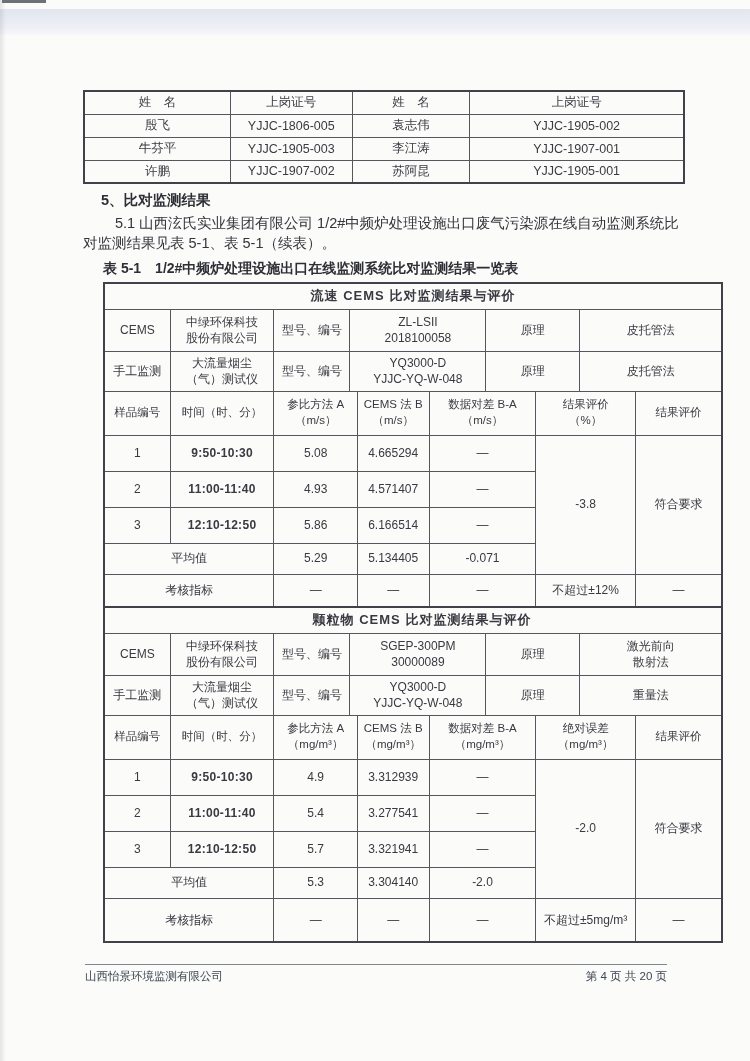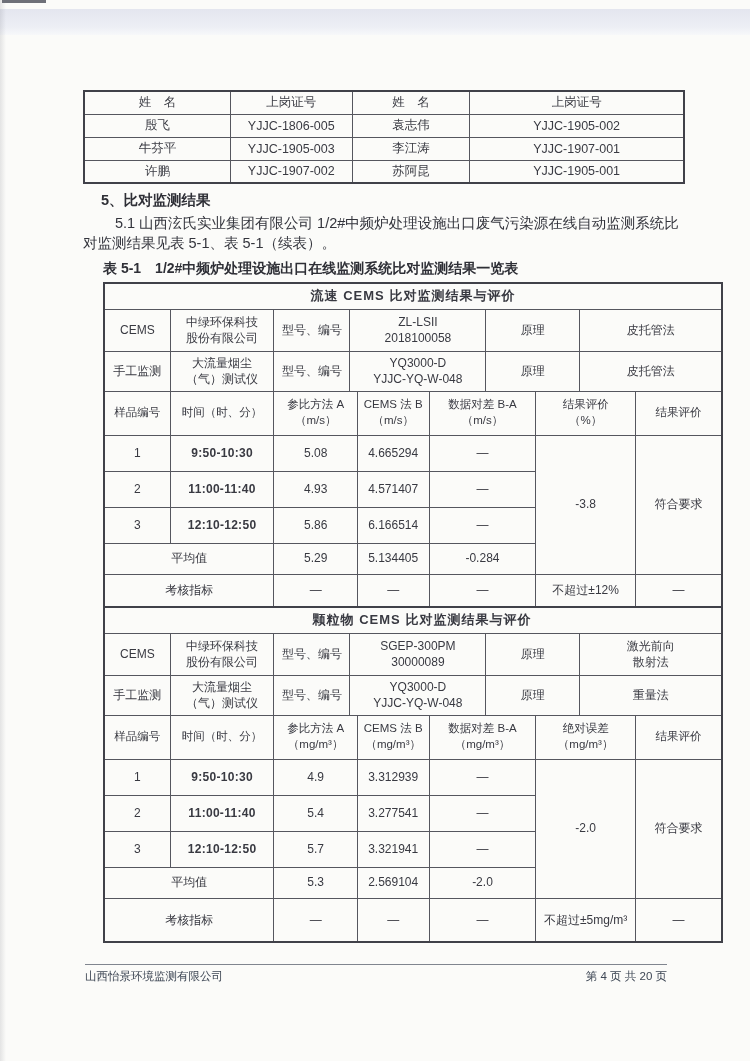--- a/index.html
+++ b/index.html
@@ -186,21 +186,21 @@
       <td>3</td>
       <td class="bt">12:10-12:50</td>
       <td colspan="2">5.86</td>
       <td>6.166514</td>
       <td colspan="2">—</td>
     </tr>
     <tr class="avg">
       <td colspan="2">平均值</td>
       <td colspan="2">5.29</td>
       <td>5.134405</td>
-      <td colspan="2">-0.284</td>
+      <td colspan="2">-0.071</td>
     </tr>
     <tr class="assess">
       <td colspan="2">考核指标</td>
       <td colspan="2">—</td>
       <td>—</td>
       <td colspan="2">—</td>
       <td colspan="2">不超过±12%</td>
       <td>—</td>
     </tr>
 
@@ -278,21 +278,21 @@
     <tr class="dr">
       <td>3</td>
       <td class="bt">12:10-12:50</td>
       <td colspan="2">5.7</td>
       <td>3.321941</td>
       <td colspan="2">—</td>
     </tr>
     <tr class="avg">
       <td colspan="2">平均值</td>
       <td colspan="2">5.3</td>
-      <td>2.569104</td>
+      <td>3.304140</td>
       <td colspan="2">-2.0</td>
     </tr>
     <tr class="assess-pm">
       <td colspan="2">考核指标</td>
       <td colspan="2">—</td>
       <td>—</td>
       <td colspan="2">—</td>
       <td colspan="2">不超过±5mg/m³</td>
       <td>—</td>
     </tr>

